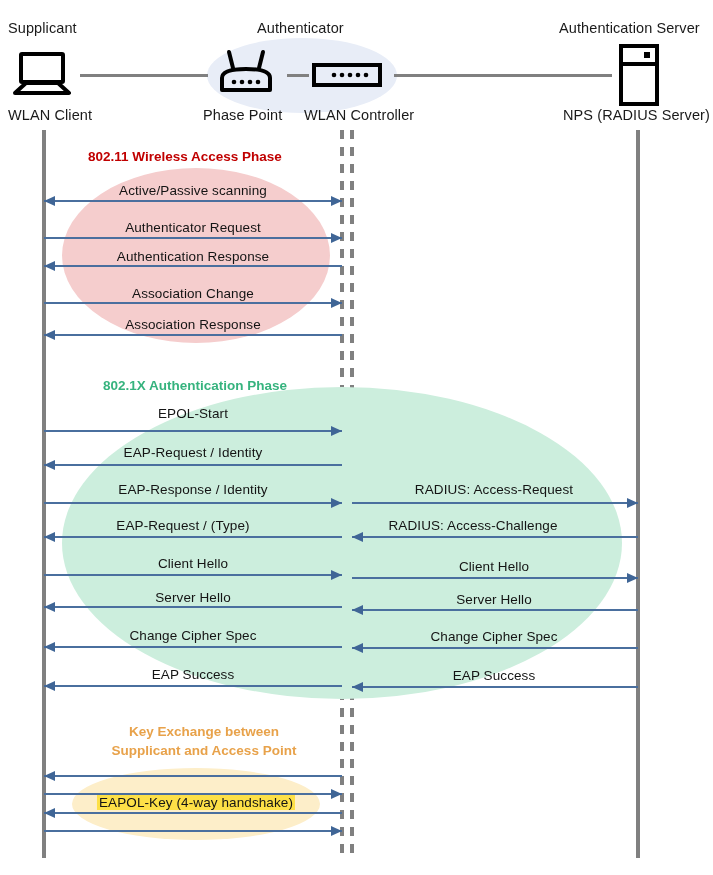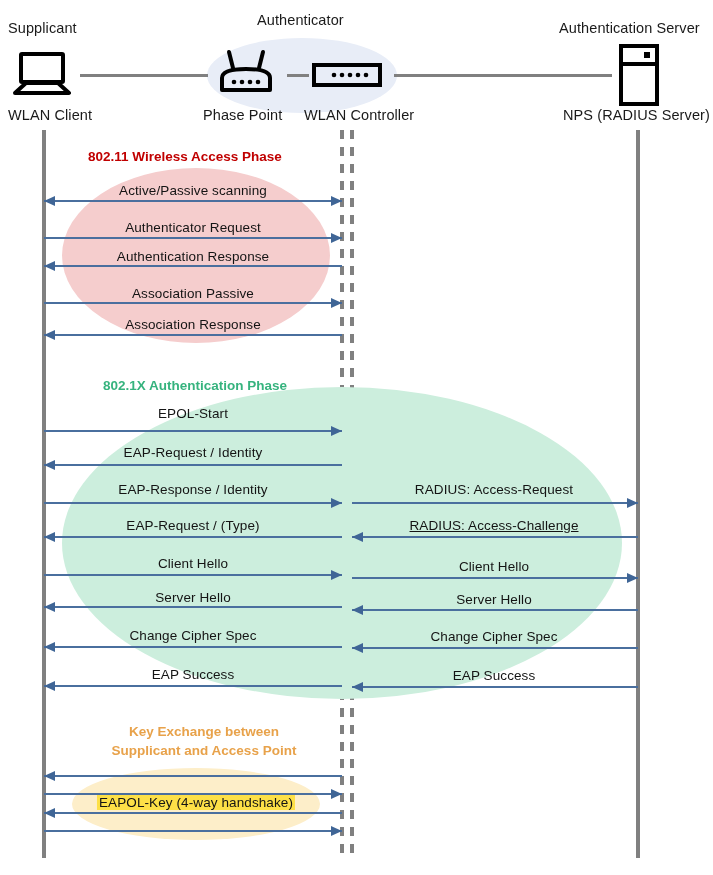--- a/index.html
+++ b/index.html
@@ -104,21 +104,21 @@
 
 <div id="stage">
 
   <div class="auth-blob" style="left:207px;top:38px;width:190px;height:75px;"></div>
 
   <div class="hwire" style="left:80px;top:74px;width:128px;"></div>
   <div class="hwire" style="left:287px;top:74px;width:22px;"></div>
   <div class="hwire" style="left:394px;top:74px;width:218px;"></div>
 
   <div class="role-label" style="left:8px;top:20px;">Supplicant</div>
-  <div class="role-label" style="left:257px;top:12px;">Authenticator</div>
+  <div class="role-label" style="left:257px;top:20px;">Authenticator</div>
   <div class="role-label" style="left:559px;top:20px;">Authentication Server</div>
 
   <div style="position:absolute;left:13px;top:52px;">
     <svg width="58" height="44" viewBox="0 0 58 44">
       <rect x="8" y="2" width="42" height="28" rx="1" fill="none" stroke="#000" stroke-width="4"></rect>
       <path d="M2 41 L13 31 L45 31 L56 41 Z" fill="none" stroke="#000" stroke-width="4" stroke-linejoin="round"></path>
     </svg>
   </div>
 
   <div style="position:absolute;left:215px;top:48px;">
@@ -177,21 +177,21 @@
   <div class="arrow-head right" style="left:331px;top:195.5px;"></div>
 
   <div class="msg-label" style="left:193px;top:220px;">Authenticator Request</div>
   <div class="msg-line" style="left:44px;top:237px;width:298px;"></div>
   <div class="arrow-head right" style="left:331px;top:232.5px;"></div>
 
   <div class="msg-label" style="left:193px;top:249px;">Authentication Response</div>
   <div class="msg-line" style="left:44px;top:265px;width:298px;"></div>
   <div class="arrow-head left" style="left:44px;top:260.5px;"></div>
 
-  <div class="msg-label" style="left:193px;top:286px;">Association Passive</div>
+  <div class="msg-label" style="left:193px;top:286px;">Association Change</div>
   <div class="msg-line" style="left:44px;top:302px;width:298px;"></div>
   <div class="arrow-head right" style="left:331px;top:297.5px;"></div>
 
   <div class="msg-label" style="left:193px;top:317px;">Association Response</div>
   <div class="msg-line" style="left:44px;top:334px;width:298px;"></div>
   <div class="arrow-head left" style="left:44px;top:329.5px;"></div>
 
   <div class="msg-label" style="left:193px;top:406px;">EPOL-Start</div>
   <div class="msg-line" style="left:44px;top:430px;width:298px;"></div>
   <div class="arrow-head right" style="left:331px;top:425.5px;"></div>
@@ -201,25 +201,25 @@
   <div class="arrow-head left" style="left:44px;top:459.5px;"></div>
 
   <div class="msg-label" style="left:193px;top:482px;">EAP-Response / Identity</div>
   <div class="msg-line" style="left:44px;top:502px;width:298px;"></div>
   <div class="arrow-head right" style="left:331px;top:497.5px;"></div>
 
   <div class="msg-label" style="left:494px;top:482px;">RADIUS: Access-Request</div>
   <div class="msg-line" style="left:352px;top:502px;width:286px;"></div>
   <div class="arrow-head right" style="left:627px;top:497.5px;"></div>
 
-  <div class="msg-label" style="left:193px;top:518px;">EAP-Request / (Type)</div>
+  <div class="msg-label" style="left:183px;top:518px;">EAP-Request / (Type)</div>
   <div class="msg-line" style="left:44px;top:536px;width:298px;"></div>
   <div class="arrow-head left" style="left:44px;top:531.5px;"></div>
 
-  <div class="msg-label" style="left:494px;top:518px;text-decoration:underline;">RADIUS: Access-Challenge</div>
+  <div class="msg-label" style="left:473px;top:518px;">RADIUS: Access-Challenge</div>
   <div class="msg-line" style="left:352px;top:536px;width:286px;"></div>
   <div class="arrow-head left" style="left:352px;top:531.5px;"></div>
 
   <div class="msg-label" style="left:193px;top:556px;">Client Hello</div>
   <div class="msg-line" style="left:44px;top:574px;width:298px;"></div>
   <div class="arrow-head right" style="left:331px;top:569.5px;"></div>
 
   <div class="msg-label" style="left:494px;top:559px;">Client Hello</div>
   <div class="msg-line" style="left:352px;top:577px;width:286px;"></div>
   <div class="arrow-head right" style="left:627px;top:572.5px;"></div>

